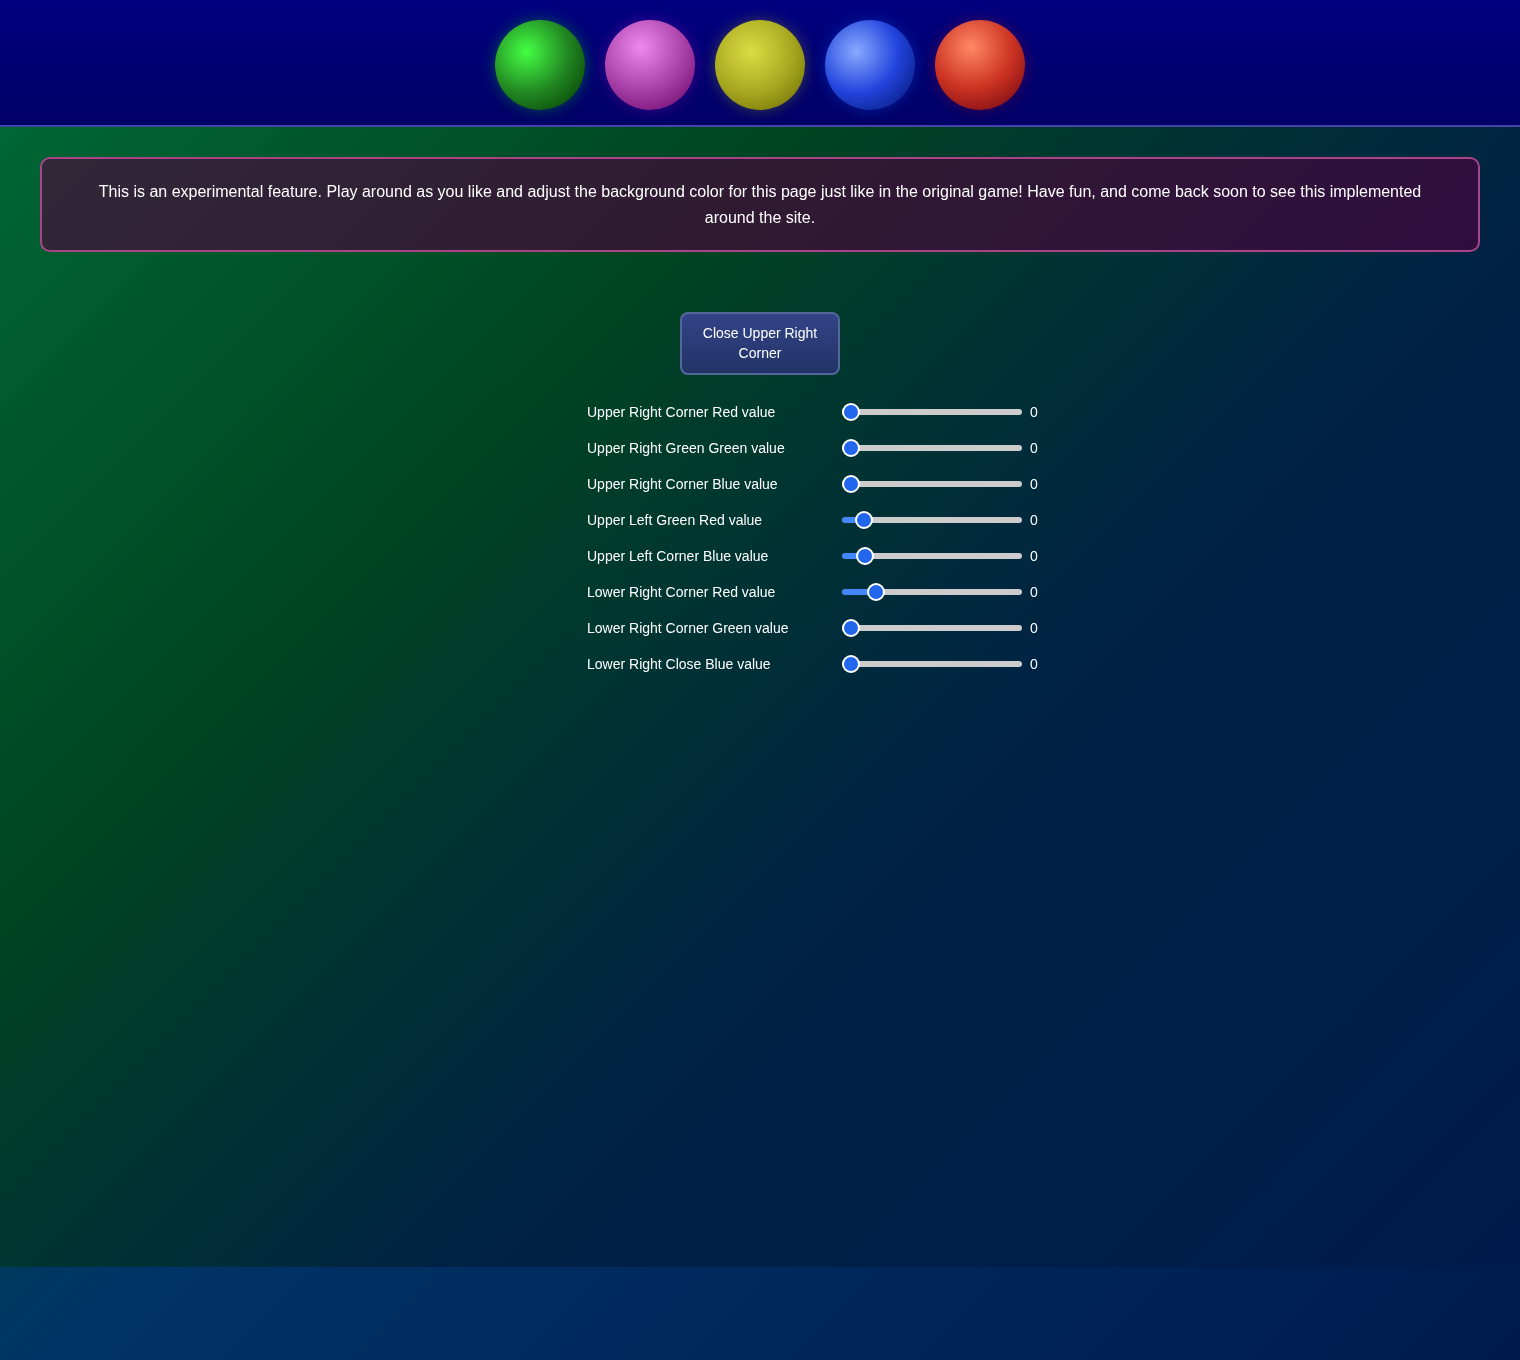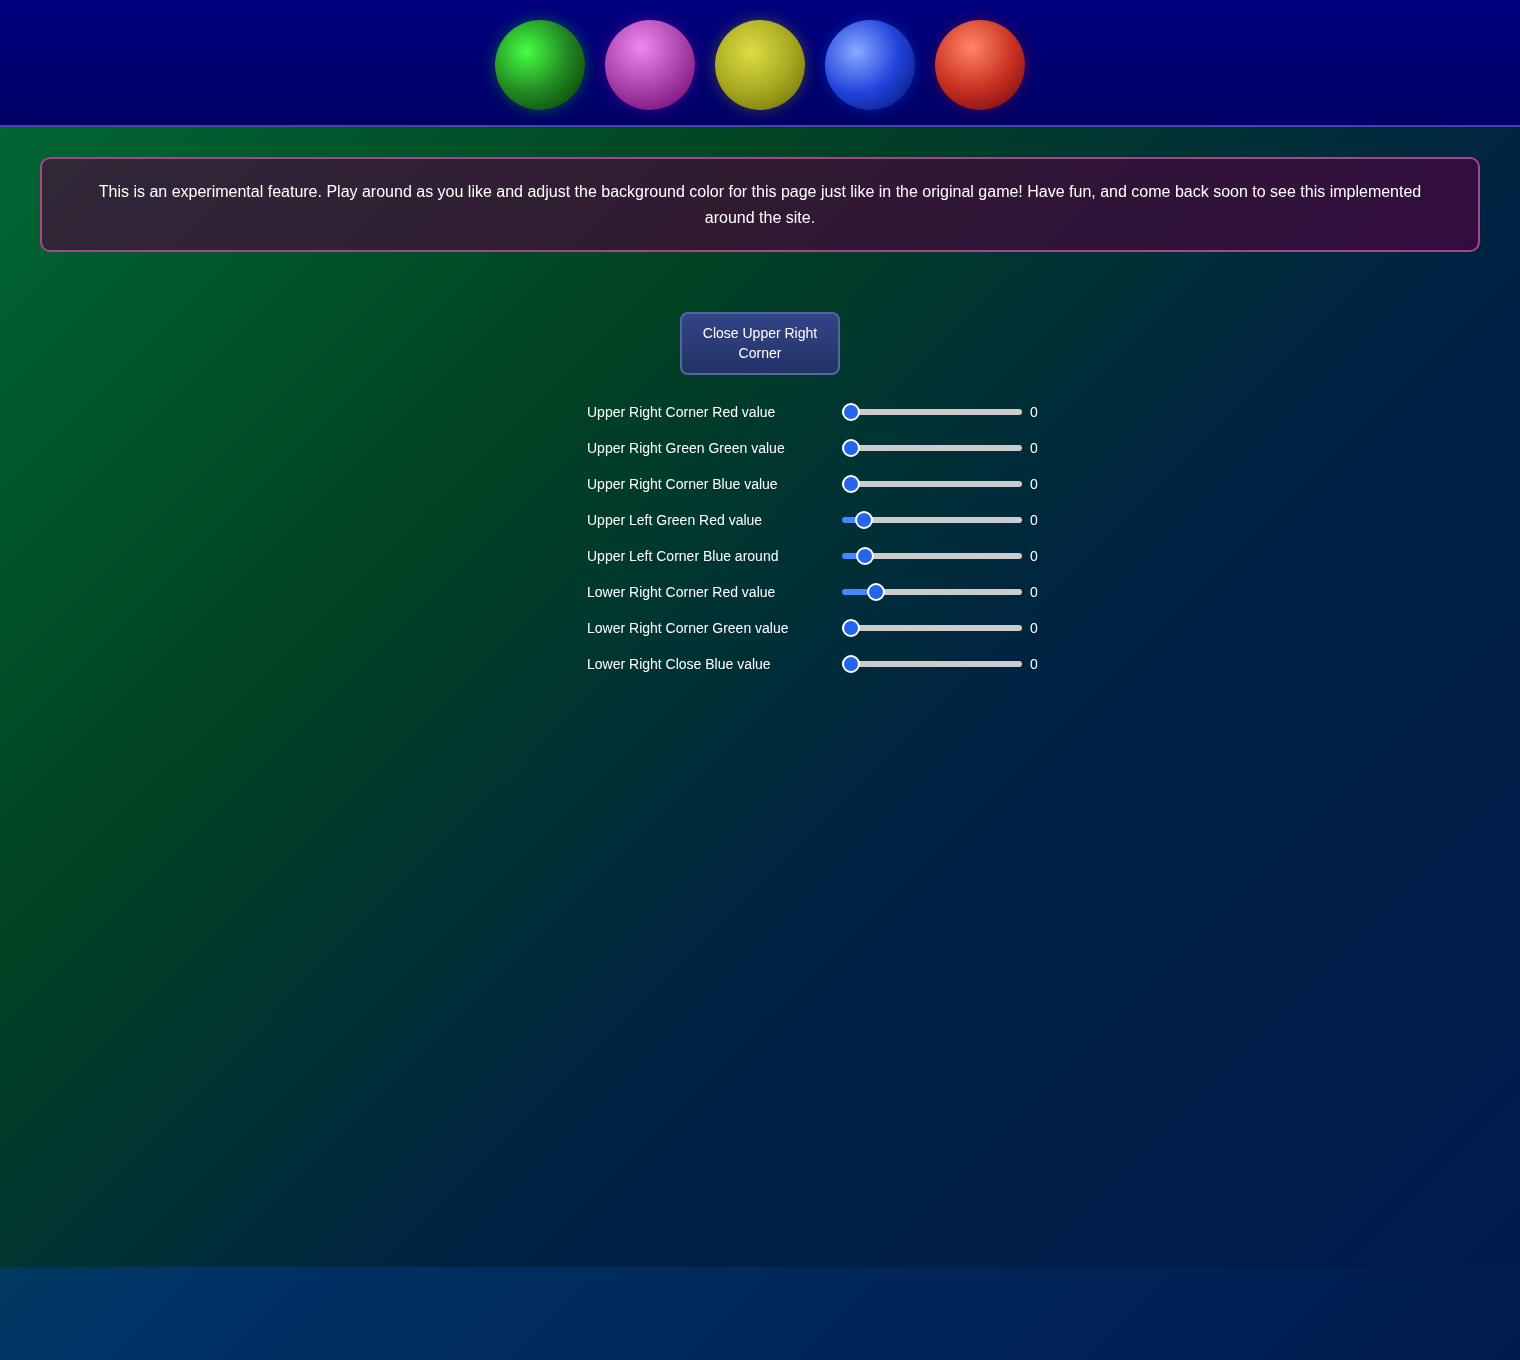--- a/index.html
+++ b/index.html
@@ -235,21 +235,21 @@
     <div class="slider-row">
       <span class="slider-label">Upper Left Green Red value</span>
       <div class="slider-container">
         <input type="range" min="0" max="255" value="20" class="slider-red-ul" style="background: linear-gradient(to right, rgb(68, 136, 255) 7.84314%, rgb(204, 204, 204) 7.84314%);">
         <span class="slider-value">0</span>
       </div>
     </div>
 
 
     <div class="slider-row">
-      <span class="slider-label">Upper Left Corner Blue around</span>
+      <span class="slider-label">Upper Left Corner Blue value</span>
       <div class="slider-container">
         <input type="range" min="0" max="255" value="22" class="slider-blue-ul" style="background: linear-gradient(to right, rgb(68, 136, 255) 8.62745%, rgb(204, 204, 204) 8.62745%);">
         <span class="slider-value">0</span>
       </div>
     </div>
 
 
     <div class="slider-row">
       <span class="slider-label">Lower Right Corner Red value</span>
       <div class="slider-container">

